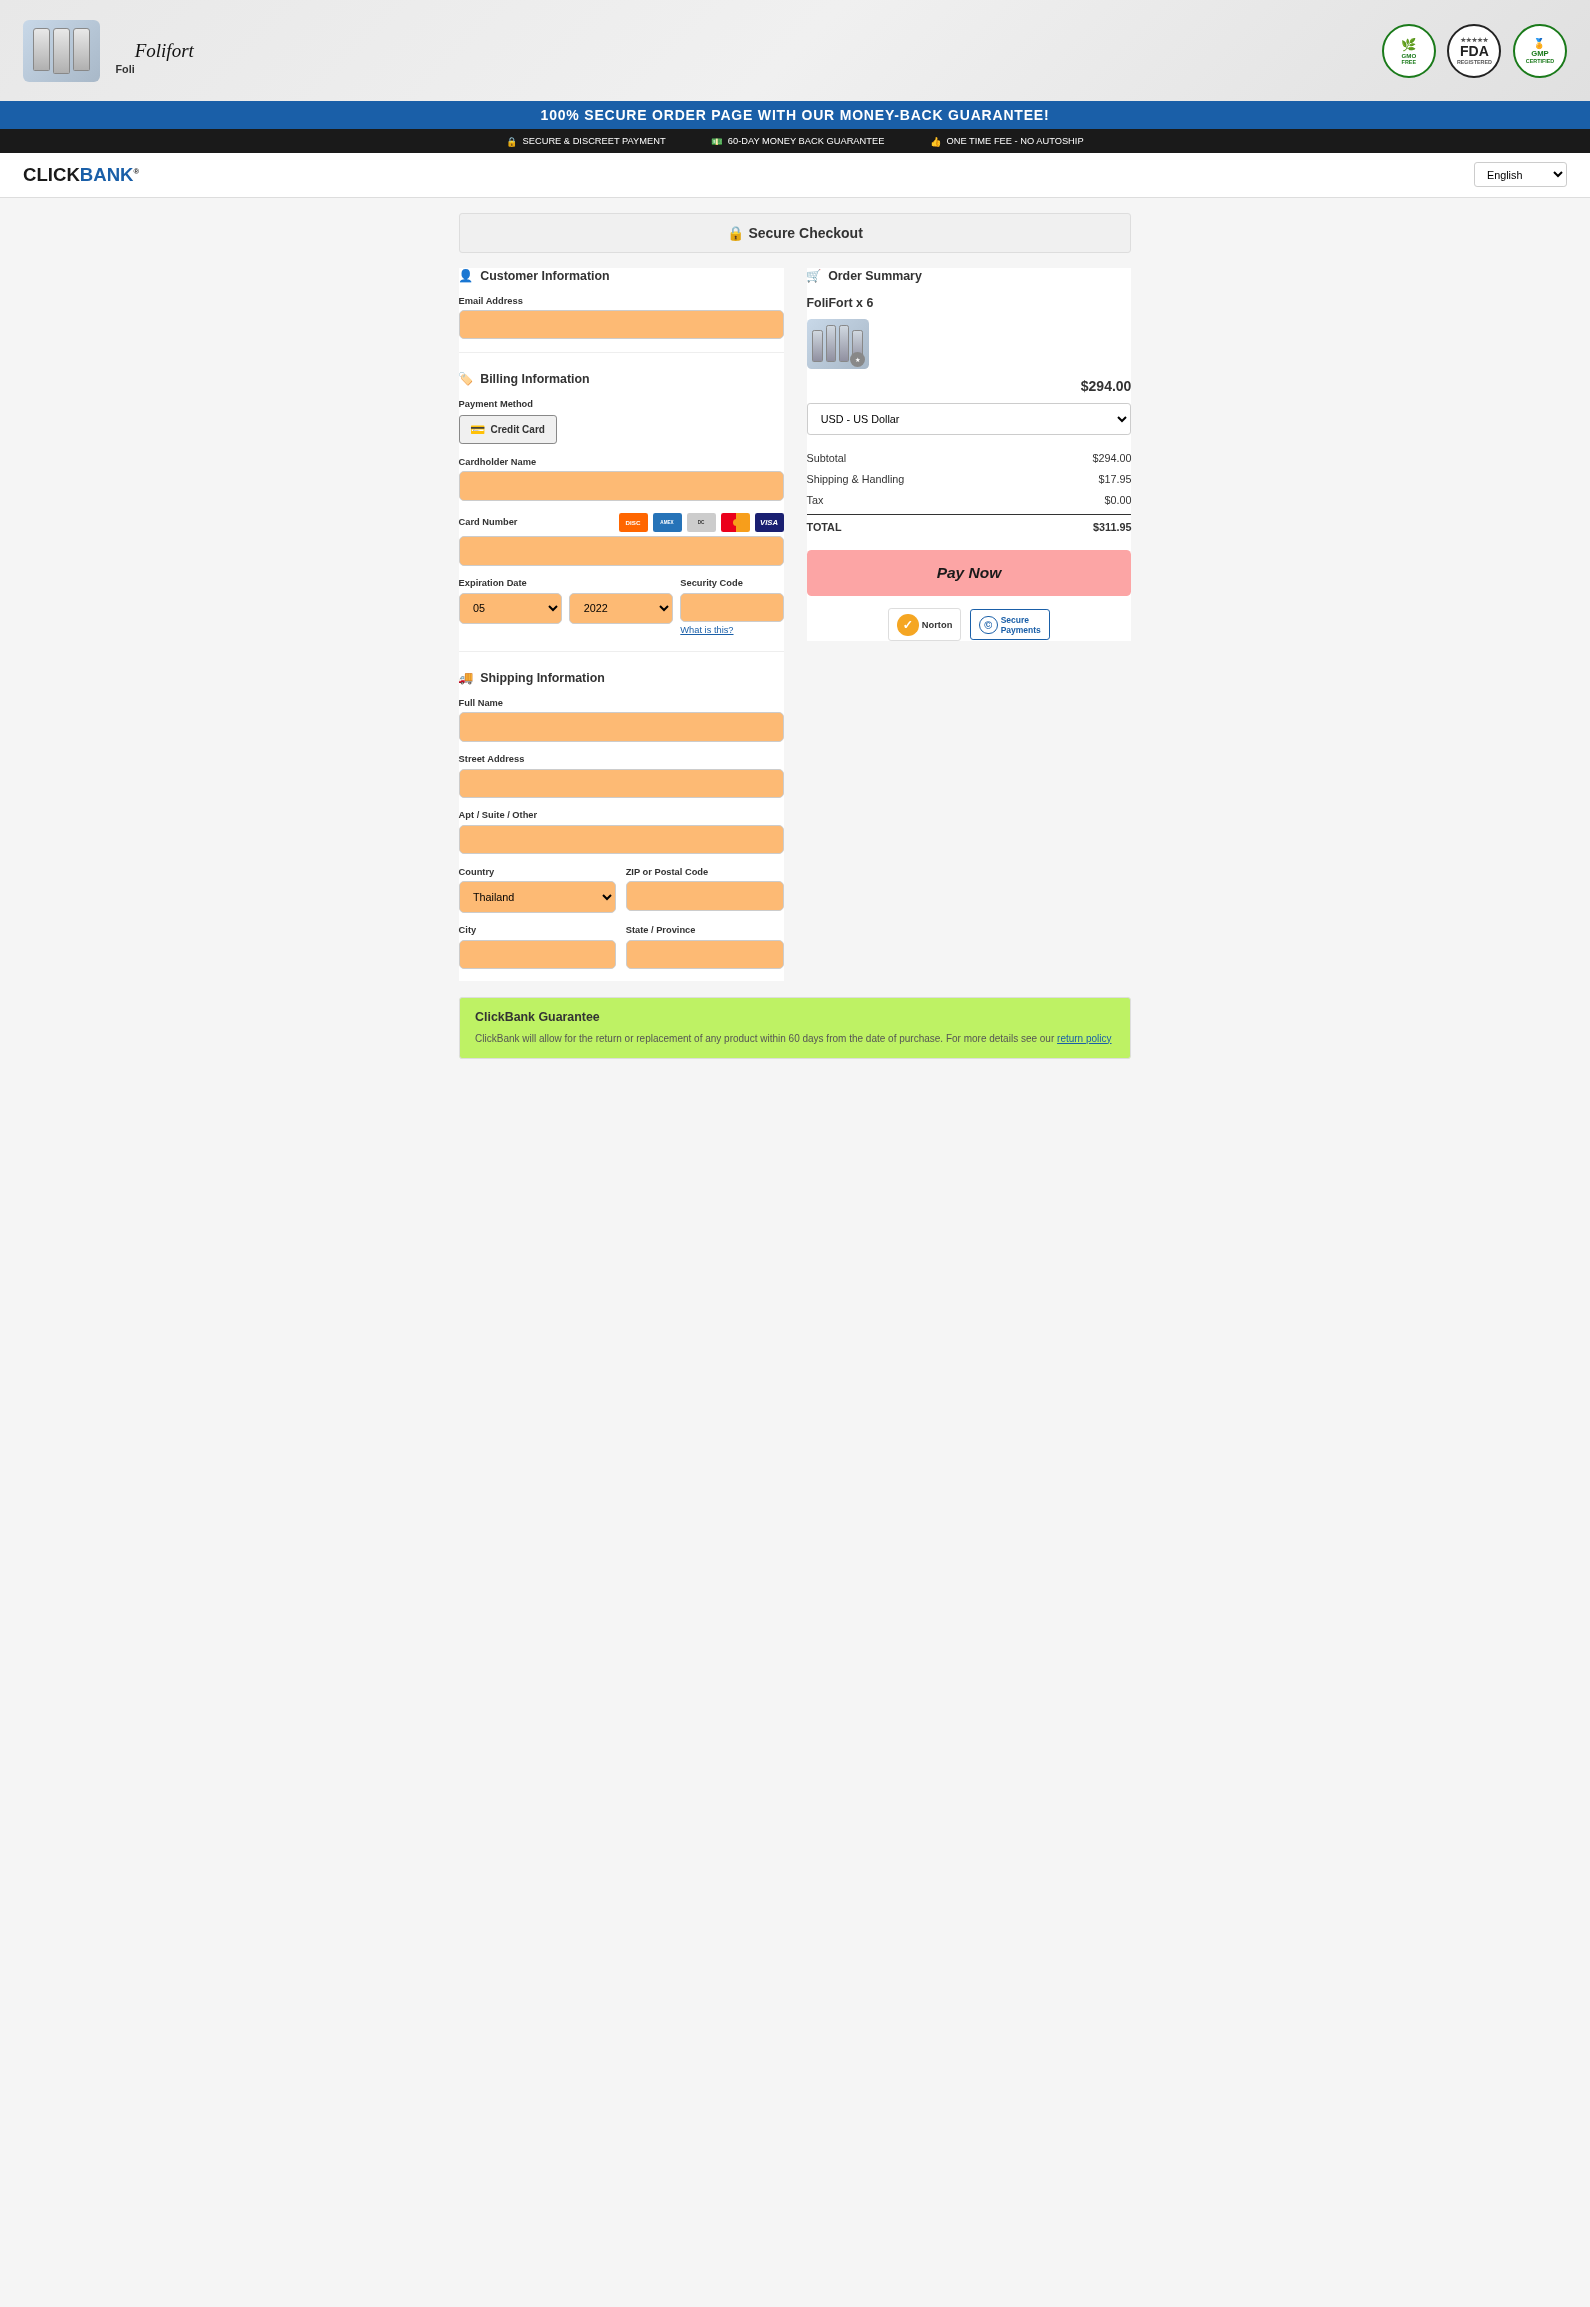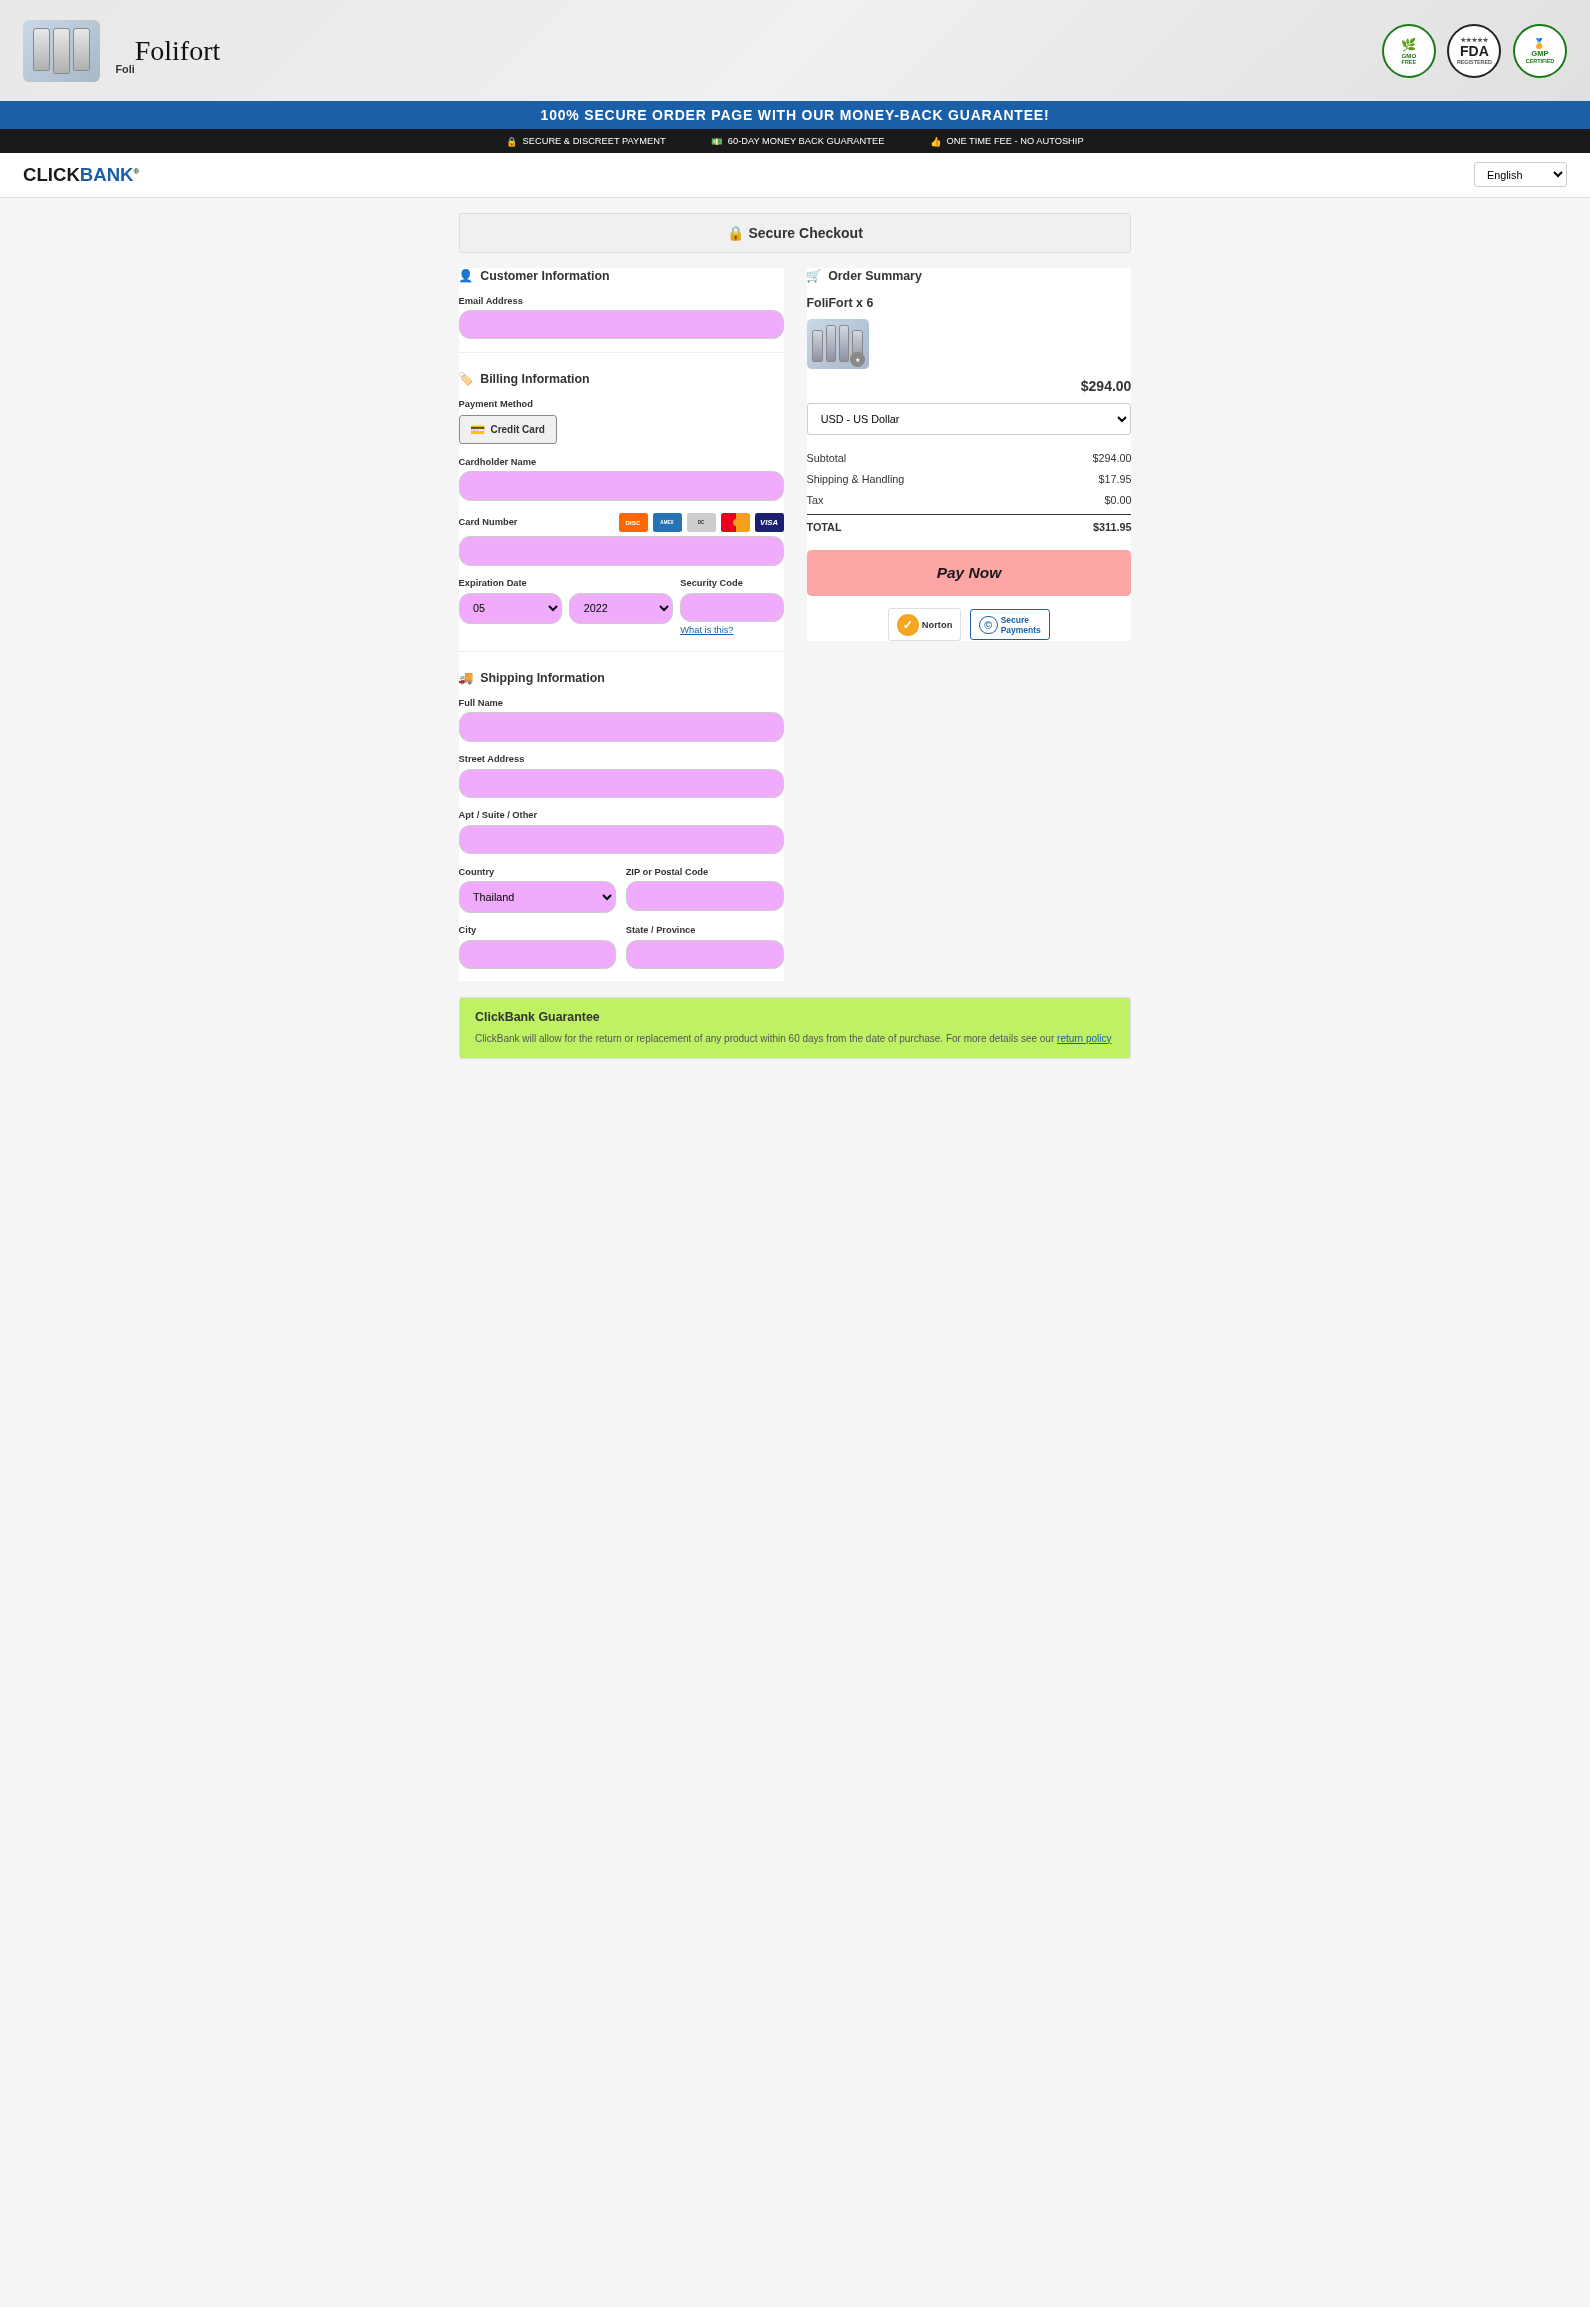--- a/index.html
+++ b/index.html
@@ -161,24 +161,24 @@
     .form-label {
       display: block;
       font-weight: bold;
       font-size: 9.3px;
       margin-bottom: 4.6px;
       color: #333;
     }
     .form-input {
       width: 100%;
       border: 0.8px solid #ccc;
-      border-radius: 11px;
+      border-radius: 5px;
       padding: 7.7px 9.3px;
       font-size: 10.8px;
-      background: #f0abfc;
+      background: #fdba74;
     }
 
     
     .billing-section { margin-top: 18.6px; }
     .billing-label {
       font-size: 9.3px;
       font-weight: bold;
       color: #333;
       margin-bottom: 6.2px;
     }
@@ -414,21 +414,21 @@
     <div class="banner-product-img">
 
       <div style="display:flex;gap:3.1px;">
         <div style="width:17px;height:43px;background:linear-gradient(180deg,#e8e8e8,#b0b0b0);border-radius:3.1px 3.1px 1.5px 1.5px;border:0.8px solid #888;"></div>
         <div style="width:17px;height:46px;background:linear-gradient(180deg,#e8e8e8,#b0b0b0);border-radius:3.1px 3.1px 1.5px 1.5px;border:0.8px solid #888;"></div>
         <div style="width:17px;height:43px;background:linear-gradient(180deg,#e8e8e8,#b0b0b0);border-radius:3.1px 3.1px 1.5px 1.5px;border:0.8px solid #888;"></div>
       </div>
     </div>
     <div style="display:flex;align-items:center;gap:0;">
       <span style="font-size:10.8px;font-weight:bold;color:#333;font-family:Arial;margin-top:36px;">Foli</span>
-      <span style="font-size:28px;font-family:Georgia,serif;color:#111;">Folifort</span>
+      <span style="font-size:19px;font-family:Georgia,serif;font-style:italic;color:#111;">Folifort</span>
     </div>
   </div>
   <div class="banner-badges">
     <div class="badge-circle">
       <span style="font-size:12.4px;">🌿</span>
       <span style="font-size:6.2px;font-weight:bold;">GMO</span>
       <span style="font-size:5.4px;">FREE</span>
     </div>
     <div class="badge-circle badge-fda">
       <div style="font-size:6.2px;color:#555;">★★★★★</div>

